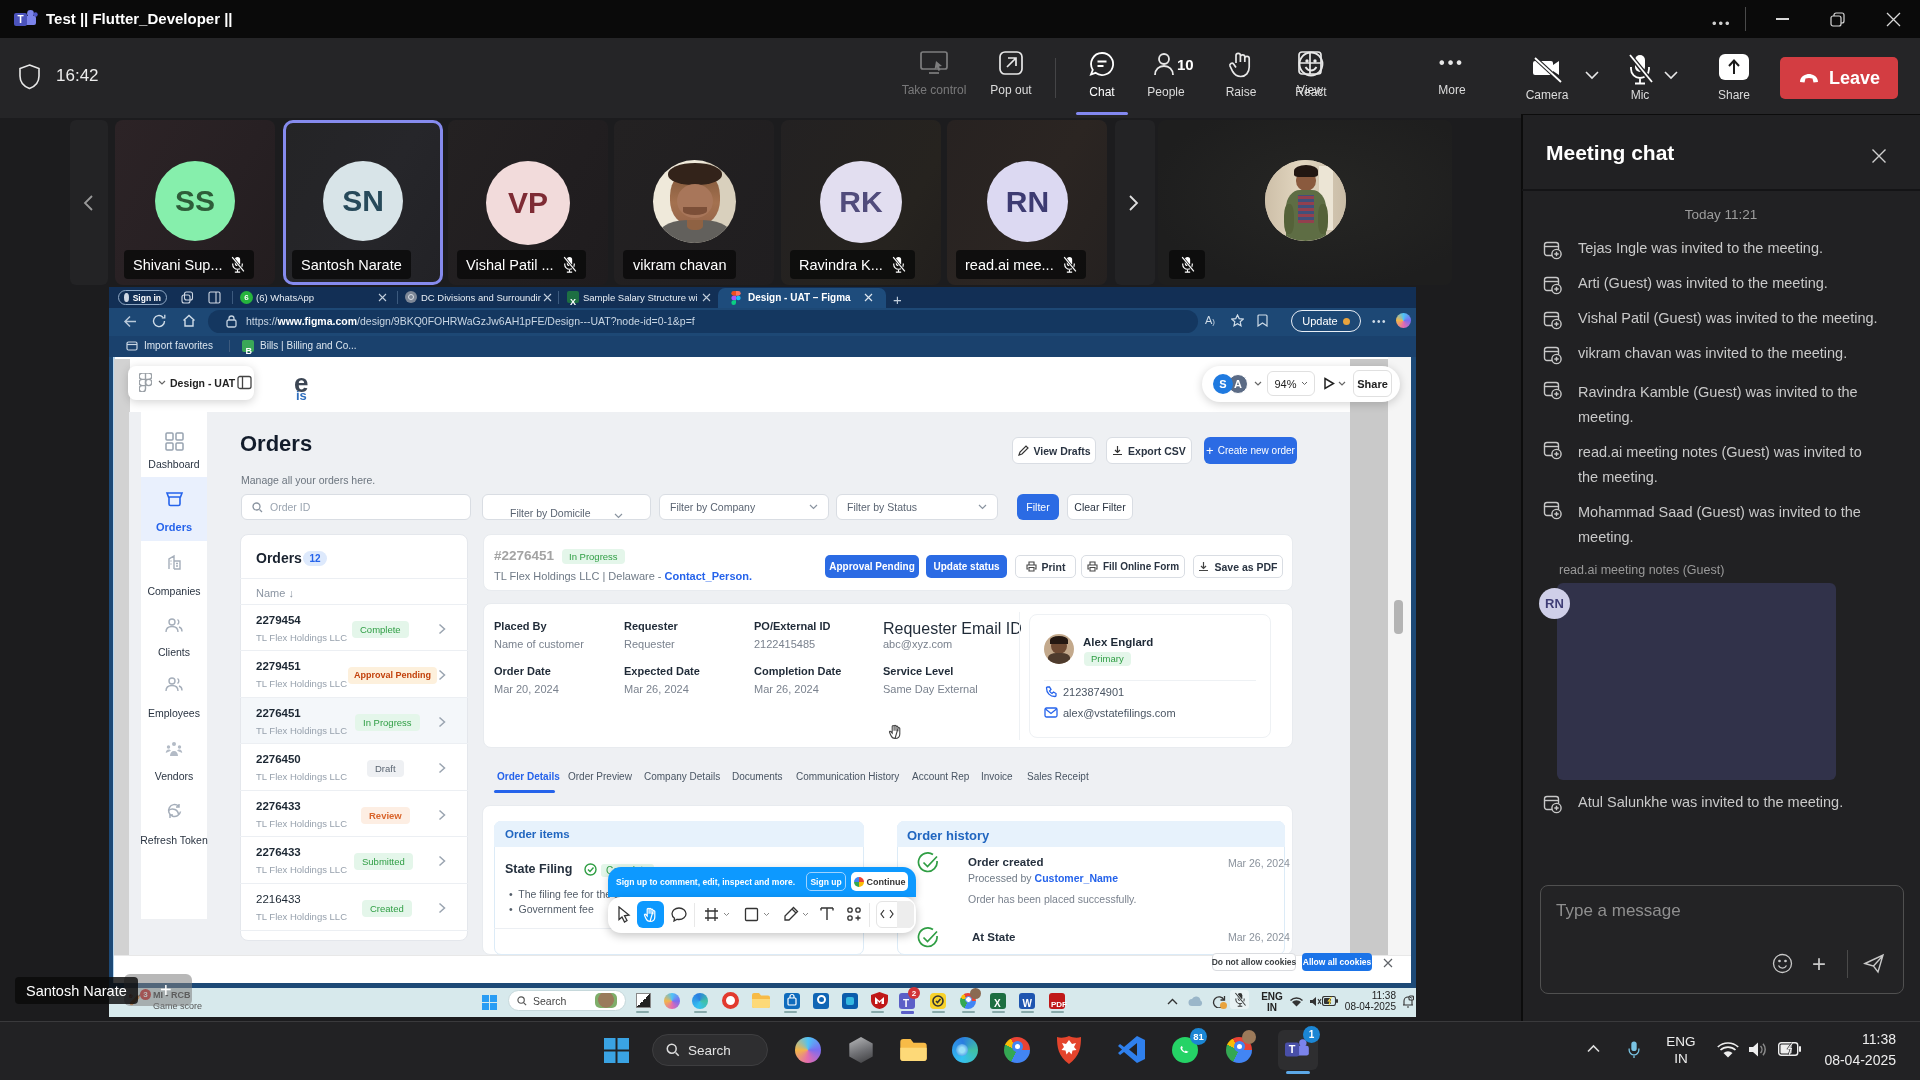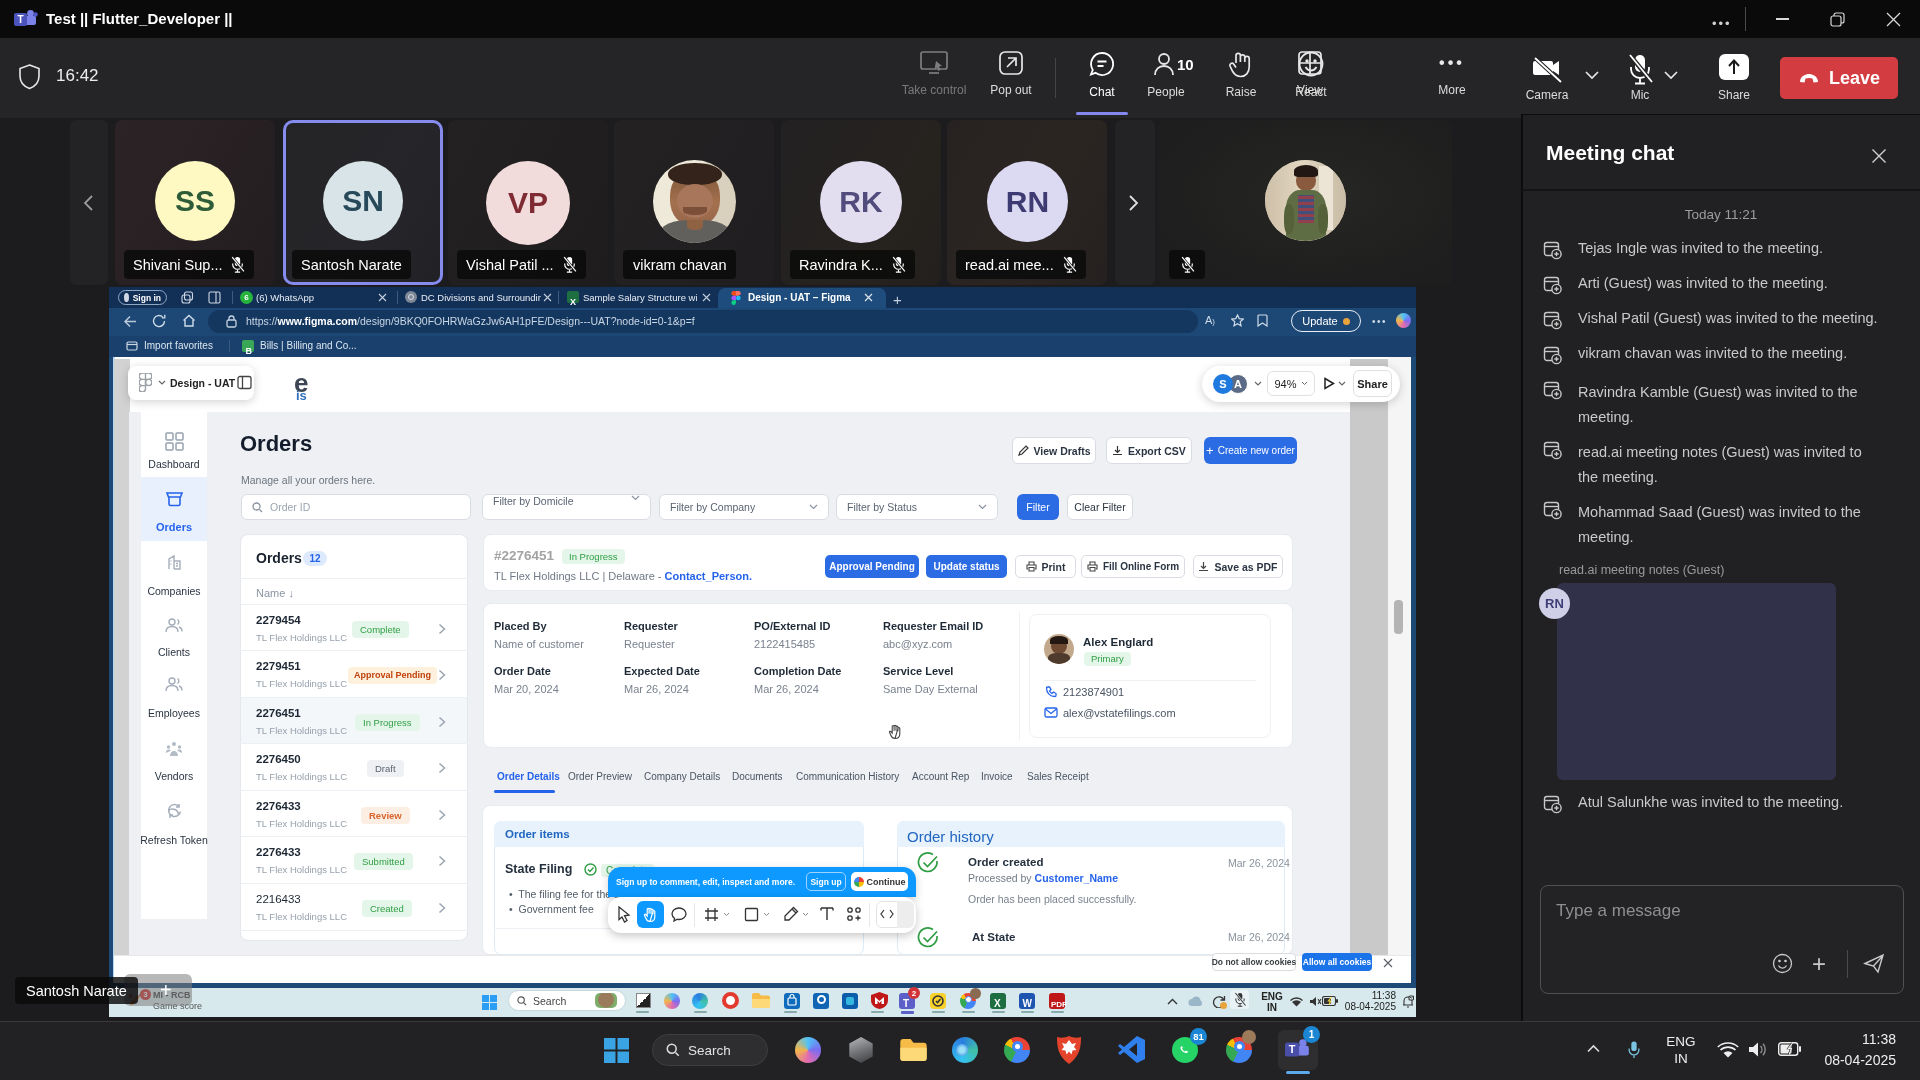--- a/index.html
+++ b/index.html
@@ -128,21 +128,21 @@
       </svg>
 <span style="color:#fff;font-size:18px;font-weight:bold">Leave</span>
     </div>
 
 <div class="a" style="left:70px;top:120px;width:38px;height:165px;background:#232325;border-radius:6px"></div>
 <svg class="a" style="left:82px;top:194px" width="12" height="18" viewBox="0 0 12 18" fill="none" stroke="#9a9a9a" stroke-width="1.8">
       <path d="M10 2 L3 9 l7 7"></path>
     </svg>
 
 <div class="a" style="left:115px;top:120px;width:160px;height:165px;border-radius:8px;background:linear-gradient(120deg,#2c2326,#272023 60%,#231d1f)"></div>
-<div class="a av" style="left:155px;top:161px;width:80px;height:80px;background:#fef9c3;color:#2e5c39;font-size:30px">SS</div>
+<div class="a av" style="left:155px;top:161px;width:80px;height:80px;background:#86efac;color:#2e5c39;font-size:30px">SS</div>
 <div class="a pill" style="left:124px;top:250px;height:29px;padding:0 9px;gap:8px">
       <span style="font-size:14.5px">Shivani Sup...</span>
 <svg width="15" height="17" viewBox="0 0 26 32">
         <rect x="8" y="2" width="10" height="17" rx="5" fill="#fff"></rect>
         <path d="M4 14 v2 a9 9 0 0 0 18 0 v-2" fill="none" stroke="#fff" stroke-width="2.2"></path>
         <path d="M13 26 v4 M8 30.5 h10" stroke="#fff" stroke-width="2.2"></path>
         <path d="M2 1 L24 28" stroke="#141414" stroke-width="5"></path>
         <path d="M3 2 L25 29" stroke="#fff" stroke-width="2.2"></path>
       </svg>
     </div>
@@ -392,21 +392,21 @@
       <span style="font-size:10px;color:#fff;white-space:nowrap">Create new order</span>
     </div>
 
 <div class="a" style="left:241px;top:494px;width:230px;height:26px;background:#fff;border:1px solid #d9dde3;border-radius:6px;display:flex;align-items:center;gap:7px;padding:0 10px">
       <svg width="11" height="11" viewBox="0 0 11 11" fill="none" stroke="#8a94a0" stroke-width="1.3">
         <circle cx="4.5" cy="4.5" r="3.5"></circle>
         <path d="M7.5 7.5 L10 10"></path>
       </svg>
       <span style="font-size:10.5px;color:#9aa4b0">Order ID</span>
     </div>
-<div class="a" style="left:482px;top:494px;width:169px;height:26px;background:#fff;border:1px solid #d9dde3;border-radius:6px;display:flex;align-items:flex-start;justify-content:space-between;padding:0 10px">
+<div class="a" style="left:482px;top:494px;width:169px;height:26px;background:#fff;border:1px solid #d9dde3;border-radius:6px;display:flex;align-items:flex-end;justify-content:space-between;padding:0 27px">
       <span style="font-size:10.5px;color:#5a6472">Filter by Domicile</span>
       <svg width="9" height="6" viewBox="0 0 9 6" fill="none" stroke="#8a94a0" stroke-width="1.2">
         <path d="M1 1 l3.5 3.5 L8 1"></path>
       </svg>
     </div>
 <div class="a" style="left:659px;top:494px;width:170px;height:26px;background:#fff;border:1px solid #d9dde3;border-radius:6px;display:flex;align-items:center;justify-content:space-between;padding:0 10px">
       <span style="font-size:10.5px;color:#5a6472">Filter by Company</span>
       <svg width="9" height="6" viewBox="0 0 9 6" fill="none" stroke="#8a94a0" stroke-width="1.2">
         <path d="M1 1 l3.5 3.5 L8 1"></path>
       </svg>
@@ -451,21 +451,21 @@
       <svg width="11" height="11" viewBox="0 0 11 11" fill="none" stroke="#444" stroke-width="1.2">
         <path d="M5.5 1 v6 M3 5 l2.5 2.5 L8 5 M1 9.5 h9"></path>
       </svg>
       <span style="font-size:10.5px;color:#2a3442;font-weight:bold;white-space:nowrap">Save as PDF</span>
     </div>
 
 <div class="a" style="left:483px;top:603px;width:810px;height:145px;background:#fff;border:1px solid #e8ebef;border-radius:8px"></div>
 <div class="a" style="left:494px;top:620px;font-size:11px;font-weight:bold;color:#1f2a37">Placed By</div>
 <div class="a" style="left:624px;top:620px;font-size:11px;font-weight:bold;color:#1f2a37">Requester</div>
 <div class="a" style="left:754px;top:620px;font-size:11px;font-weight:bold;color:#1f2a37">PO/External ID</div>
-<div class="a" style="left:883px;top:620px;font-size:11px;font-weight:bold;color:#1f2a37">Requester Email ID</div>
+<div class="a" style="left:883px;top:620px;font-size:16px;font-weight:normal;color:#1f2a37">Requester Email ID</div>
 <div class="a" style="left:494px;top:638px;font-size:11px;color:#7a828e">Name of customer</div>
 <div class="a" style="left:624px;top:638px;font-size:11px;color:#7a828e">Requester</div>
 <div class="a" style="left:754px;top:638px;font-size:11px;color:#7a828e">2122415485</div>
 <div class="a" style="left:883px;top:638px;font-size:11px;color:#7a828e">abc@xyz.com</div>
 <div class="a" style="left:494px;top:665px;font-size:11px;font-weight:bold;color:#1f2a37">Order Date</div>
 <div class="a" style="left:624px;top:665px;font-size:11px;font-weight:bold;color:#1f2a37">Expected Date</div>
 <div class="a" style="left:754px;top:665px;font-size:11px;font-weight:bold;color:#1f2a37">Completion Date</div>
 <div class="a" style="left:883px;top:665px;font-size:11px;font-weight:bold;color:#1f2a37">Service Level</div>
 <div class="a" style="left:494px;top:683px;font-size:11px;color:#7a828e">Mar 20, 2024</div>
 <div class="a" style="left:624px;top:683px;font-size:11px;color:#7a828e">Mar 26, 2024</div>
@@ -515,21 +515,21 @@
       <path d="M4 6.5 l2 2 3.5-4"></path>
     </svg>
 <div class="a" style="left:601px;top:864px;font-size:10px;color:#2f9e44;background:#e4f6ea;padding:1px 5px;border-radius:3px">Complete</div>
     <div class="a" style="left:0;top:0;width:0;height:0"></div>
 <div class="a" style="left:509px;top:888px;font-size:10.5px;color:#525c68">•&nbsp; The filing fee for the a</div>
 <div class="a" style="left:509px;top:903px;font-size:10.5px;color:#525c68">•&nbsp; Government fee</div>
 <div class="a" style="left:494px;top:928px;width:370px;height:1px;background:#eceff3"></div>
 
 <div class="a" style="left:897px;top:821px;width:388px;height:134px;background:#fff;border:1px solid #dcebf7;border-radius:7px"></div>
 <div class="a" style="left:897px;top:821px;width:388px;height:26px;background:#e7f2fc;border-radius:7px 7px 0 0"></div>
-<div class="a" style="left:907px;top:828px;font-size:15px;color:#2166c0;font-weight:normal">Order history</div>
+<div class="a" style="left:907px;top:828px;font-size:13px;color:#2166c0;font-weight:bold">Order history</div>
 <svg class="a" style="left:917px;top:852px" width="22" height="22" viewBox="0 0 22 22" fill="none" stroke="#2f9e44" stroke-width="1.7">
       <path d="M20 9 a9.3 9.3 0 1 1-4-6.5"></path>
       <path d="M6.5 10.5 l4 4 L20 4.5"></path>
     </svg>
 <div class="a" style="left:968px;top:856px;font-size:11.5px;font-weight:bold;color:#25303e">Order created</div>
 <div class="a" style="left:1228px;top:857px;font-size:10.5px;color:#8a929c">Mar 26, 2024</div>
 <div class="a" style="left:968px;top:872px;font-size:10.5px;color:#6f7a86">Processed by <span style="color:#2563eb;font-weight:bold">Customer_Name</span></div>
 <div class="a" style="left:968px;top:893px;font-size:10.5px;color:#7a828e">Order has been placed successfully.</div>
 <svg class="a" style="left:917px;top:927px" width="22" height="22" viewBox="0 0 22 22" fill="none" stroke="#2f9e44" stroke-width="1.7">
       <path d="M20 9 a9.3 9.3 0 1 1-4-6.5"></path>

